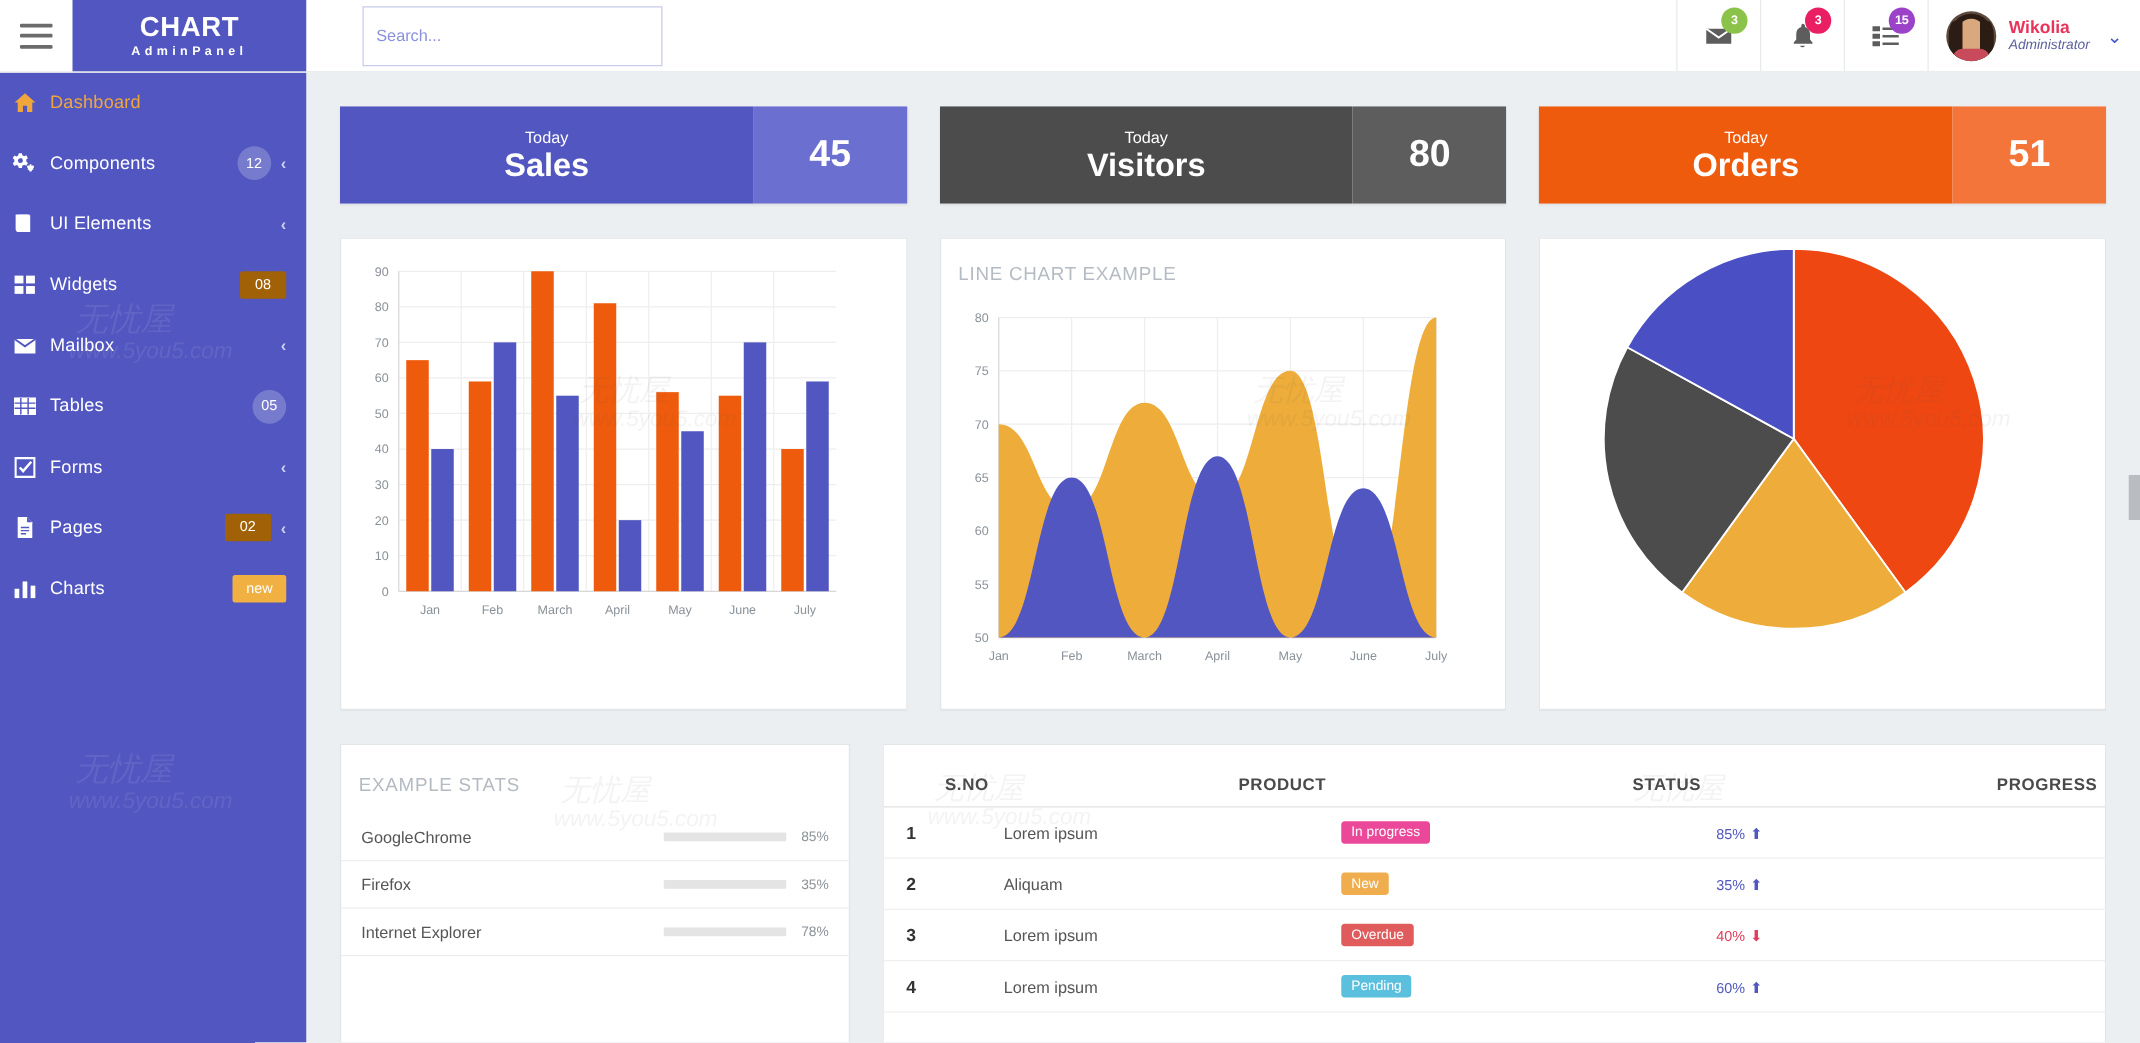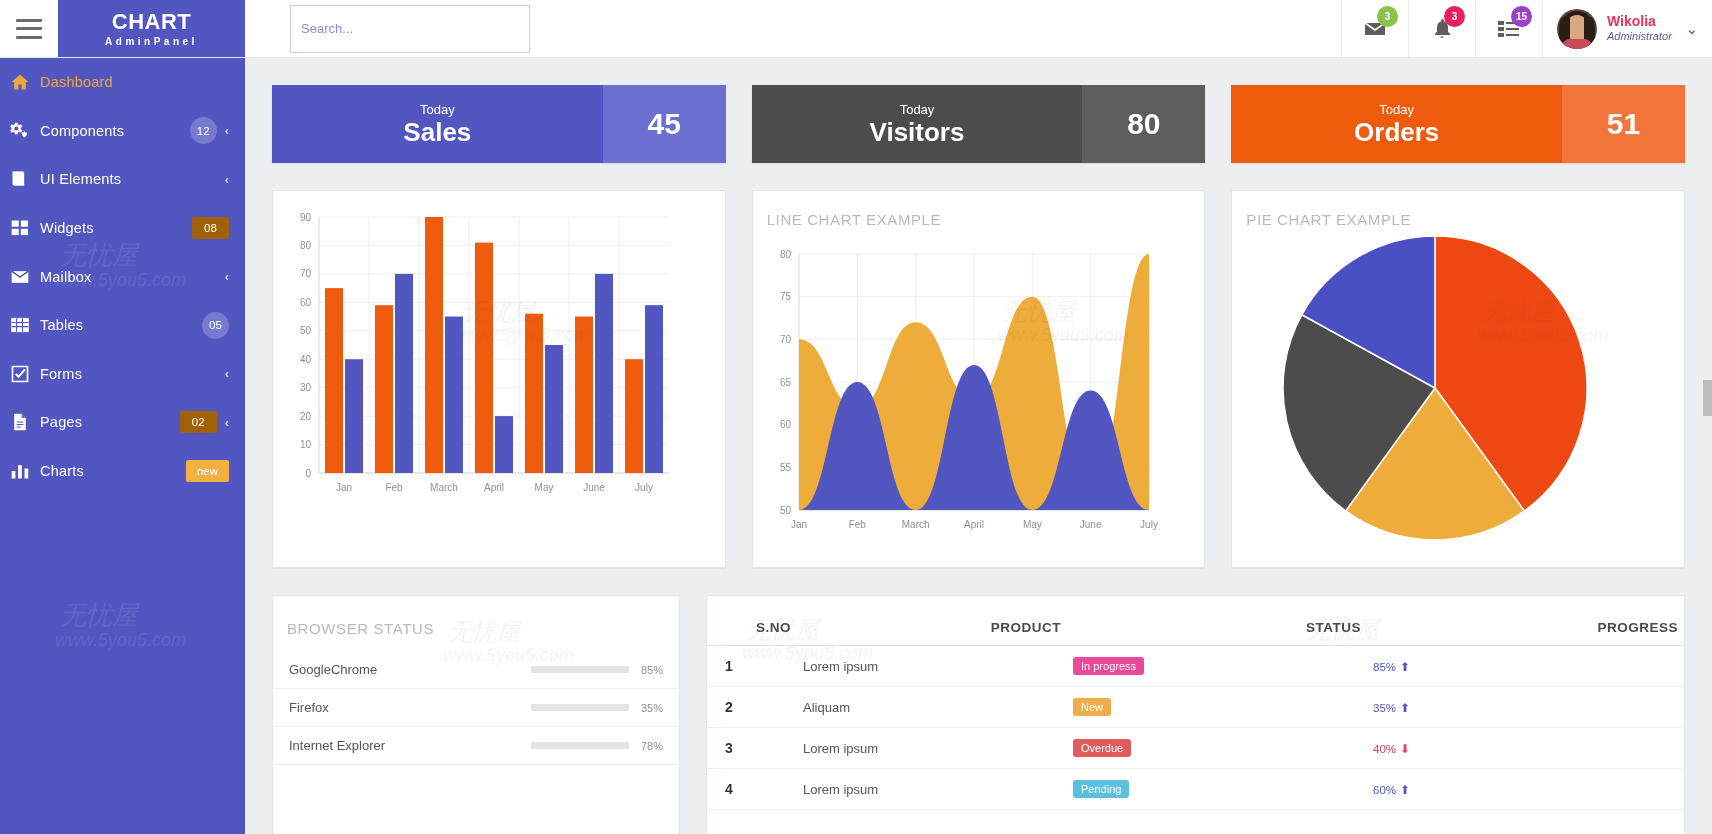--- a/index.html
+++ b/index.html
@@ -492,35 +492,34 @@
           <text x="221" y="300" text-anchor="middle" class="axis-text">April</text>
           <text x="279.33333333333337" y="300" text-anchor="middle" class="axis-text">May</text>
           <text x="337.6666666666667" y="300" text-anchor="middle" class="axis-text">June</text>
           <text x="396" y="300" text-anchor="middle" class="axis-text">July</text>
         </svg>
       <div class="wm wm-dark" style="left:250px; top:105px; font-size:24px;">无忧屋</div>
       <div class="wm wm-dark" style="left:245px; top:134px;">www.5you5.com</div>
     </div>
 
     <div class="panel chart-panel">
-      <div class="panel-title">PIE CHART EXAMPLE</div>
       <svg class="chart-svg" id="piechart" width="406" height="330">
           <path d="M203,160 L203,8 A152,152 0 0 1 292.3433583484559,282.970583144992 Z" fill="#ee4712" stroke="#ffffff" stroke-width="1.5"></path>
           <path d="M203,160 L292.3433583484559,282.970583144992 A152,152 0 0 1 113.6566416515441,282.970583144992 Z" fill="#eead3a" stroke="#ffffff" stroke-width="1.5"></path>
           <path d="M203,160 L113.6566416515441,282.970583144992 A152,152 0 0 1 69.80138463333276,86.77344153653927 Z" fill="#4c4c4c" stroke="#ffffff" stroke-width="1.5"></path>
           <path d="M203,160 L69.80138463333276,86.77344153653927 A152,152 0 0 1 202.99999999999997,8 Z" fill="#4a4fc4" stroke="#ffffff" stroke-width="1.5"></path>
         </svg>
       <div class="wm wm-dark" style="left:250px; top:105px; font-size:24px;">无忧屋</div>
       <div class="wm wm-dark" style="left:245px; top:134px;">www.5you5.com</div>
     </div>
   </div>
 
   <div class="row" style="margin-top:27px;">
     <div class="panel bs-panel">
-      <div class="panel-title" style="padding-top:24px;">BROWSER STATUS</div>
+      <div class="panel-title" style="padding-top:24px;">EXAMPLE STATS</div>
       <div id="bs-host" style="margin-top:14px;">
           <div class="bs-row">
             <span class="bs-name">GoogleChrome</span>
             <span class="bs-track"><span class="bs-fill" style="width:85%;background:#5cb85c"></span></span>
             <span class="bs-pct">85%</span>
           </div>
           <div class="bs-row">
             <span class="bs-name">Firefox</span>
             <span class="bs-track"><span class="bs-fill" style="width:35%;background:#f0ad4e"></span></span>
             <span class="bs-pct">35%</span>

